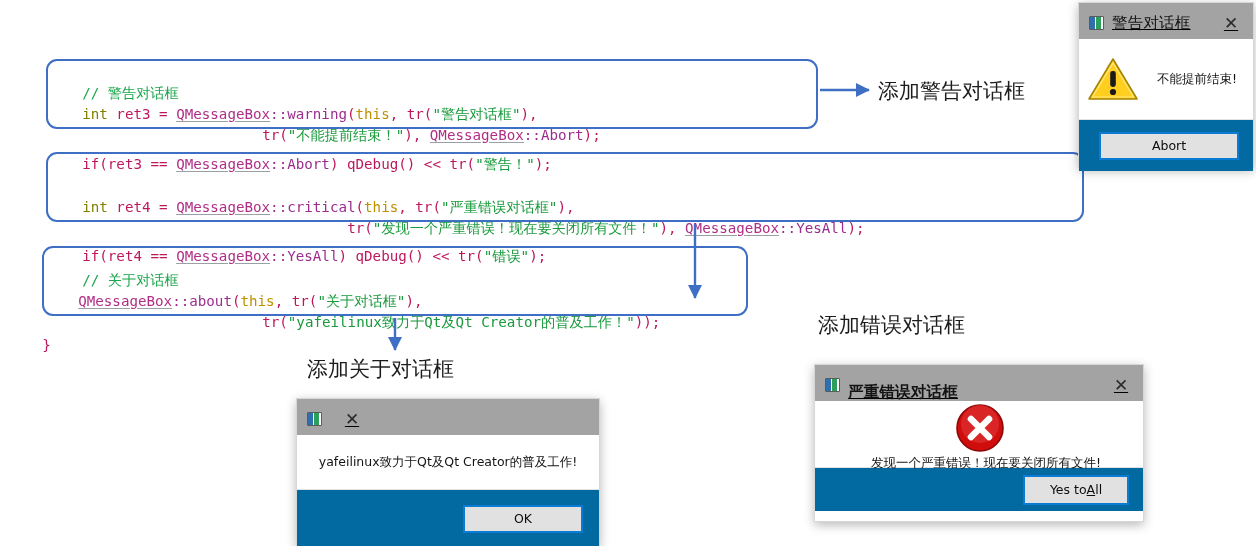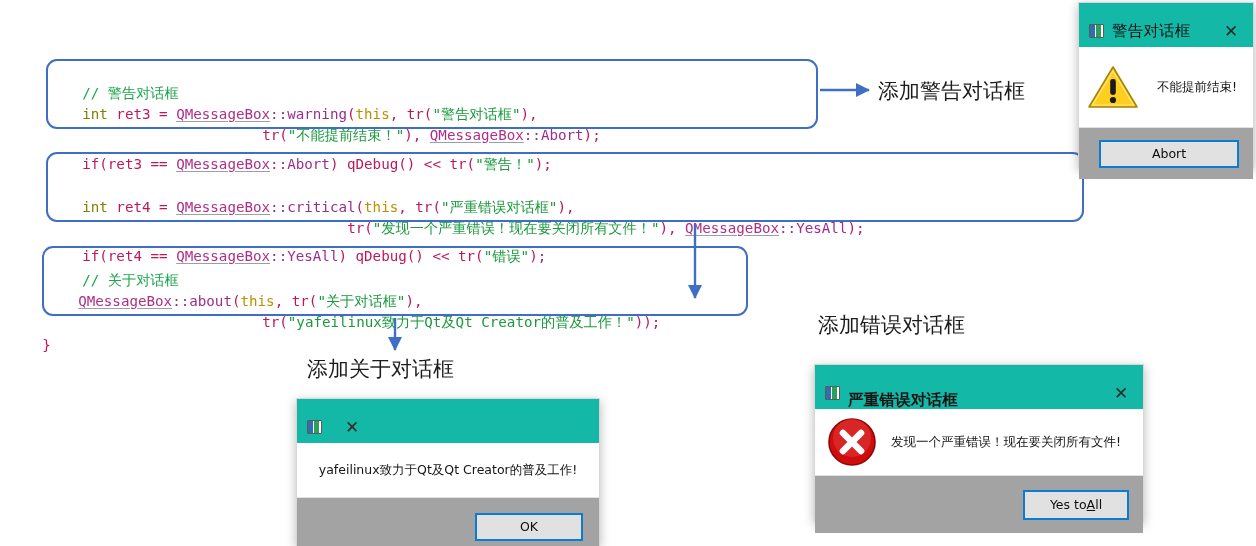--- a/index.html
+++ b/index.html
@@ -55,22 +55,23 @@
     position:absolute;
     background:#ffffff;
     border:1px solid #d7d7d7;
     box-shadow:0 3px 10px rgba(0,0,0,.28);
     box-sizing:border-box;
     font-family:"DejaVu Sans","Liberation Sans",sans-serif;
   }
   .dlg-title{
     height:32px;
     display:flex;align-items:center;
-    padding:12px 0 0 10px;
-    background:#14b8a6;
+    padding:4px 0 0 10px;
+    background:#a3a3a3;
+    text-decoration:underline;
   }
   .appicon{
     width:15px;height:14px;flex:none;margin-right:8px;
     border:1.6px solid #5b5b5b;border-radius:1px;
     background:linear-gradient(90deg,#2f6fad 0 38%,#ffffff 38% 46%,#2aa05a 46% 84%,#ffffff 84% 100%);
     box-sizing:border-box;
   }
   .dlg-title-text{
     font-size:15.5px;color:#141414;font-weight:400;flex:1;
     white-space:nowrap;letter-spacing:.2px;
@@ -82,21 +83,21 @@
   }
   .dlg-body{
     background:#ffffff;
     display:flex;align-items:center;
     box-sizing:border-box;
   }
   .dlg-msg{
     font-size:12.5px;color:#141414;white-space:nowrap;
   }
   .dlg-footer{
-    background:#a3a3a3;
+    background:#0369a1;
     border-top:1px solid #e2e2e2;
     display:flex;align-items:center;justify-content:flex-end;
     box-sizing:border-box;
   }
   .btn{
     background:#e1e1e1;
     border:2px solid #0b7cd4;
     color:#0d0d0d;
     font-size:12.5px;
     display:flex;align-items:center;justify-content:center;
@@ -205,41 +206,41 @@
 
   <div class="dlg" style="left:296px;top:398px;width:304px;height:148px;">
     <div class="dlg-title">
       <span class="appicon"></span>
       <span class="closebtn">✕</span>
     </div>
     <div class="dlg-body" style="height:54px;padding:0 14px;justify-content:center;">
       <span class="dlg-msg">yafeilinux致力于Qt及Qt Creator的普及工作!</span>
     </div>
     <div class="dlg-footer" style="height:58px;padding:0 16px;">
-      <div class="btn" style="width:108px;height:28px;">OK</div>
+      <div class="btn" style="width:120px;height:28px;">OK</div>
     </div>
   </div>
 
   <div class="dlg" style="left:814px;top:364px;width:330px;height:158px;">
     <div class="dlg-title">
       <span class="appicon"></span>
       <span class="dlg-title-text" style="font-weight:600;margin-top:15px;">严重错误对话框</span>
       <span class="closebtn">✕</span>
     </div>
-    <div class="dlg-body" style="height:66px;padding:0 8px 0 10px;">
+    <div class="dlg-body" style="height:66px;padding:0 8px 0 10px;flex-direction:column;">
       <span class="ico-err">
         <svg width="54" height="54" viewBox="0 0 54 54">
           <circle cx="27" cy="27" r="23" fill="#cf0d0d" stroke="#8d0606" stroke-width="1.6"></circle>
           <circle cx="27" cy="23" r="19" fill="#e23b3b" opacity=".55"></circle>
           <path d="M18 18 L36 36 M36 18 L18 36" stroke="#ffffff" stroke-width="6.6" stroke-linecap="round"></path>
         </svg>
       </span>
       <span class="dlg-msg" style="margin-left:12px;">发现一个严重错误！现在要关闭所有文件!</span>
     </div>
-    <div class="dlg-footer" style="height:58px;padding:0 14px;">
+    <div class="dlg-footer" style="height:44px;padding:0 14px;">
       <div class="btn" style="width:106px;height:30px;">
         <span>Yes to </span>
           <u>A</u>
           <span>ll</span>
       </div>
     </div>
   </div>
 
 </div>
 

